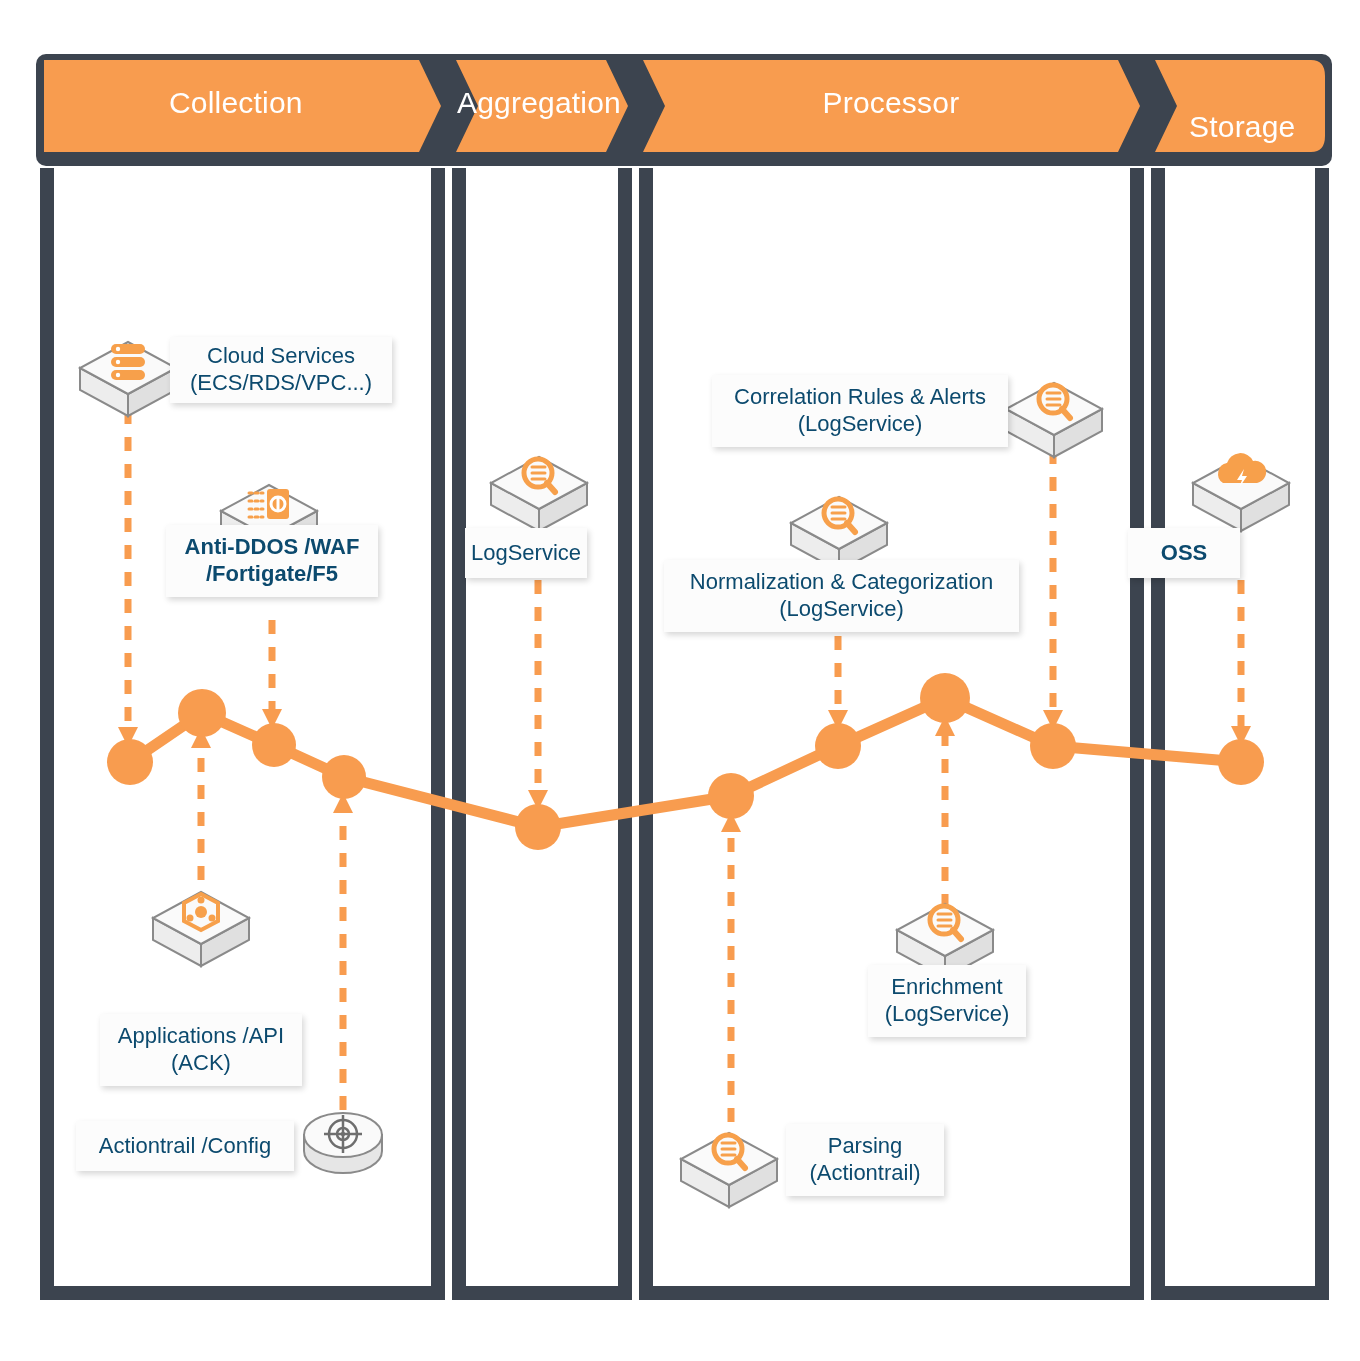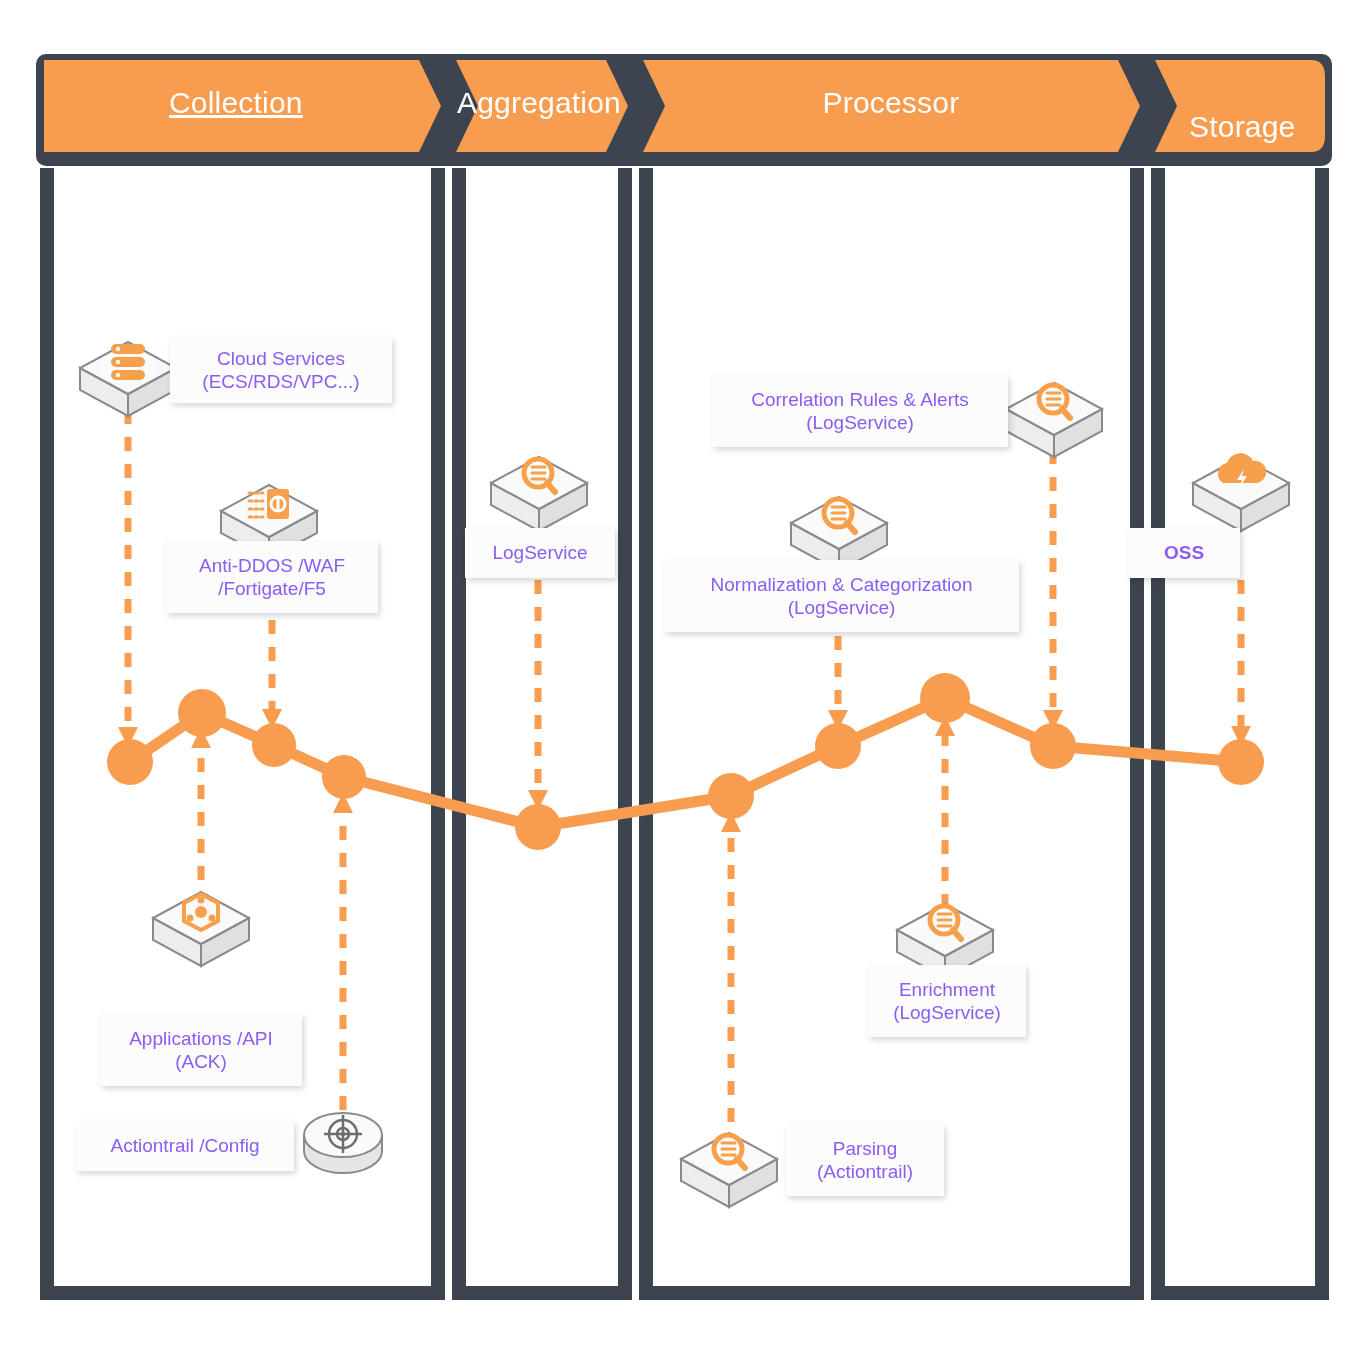--- a/index.html
+++ b/index.html
@@ -1,23 +1,23 @@
 <!DOCTYPE html>
 <html><head>
 <meta charset="utf-8">
 <style>
   html,body{margin:0;padding:0;background:#ffffff;}
   body{width:1360px;height:1361px;position:relative;overflow:hidden;
        font-family:"Liberation Sans","DejaVu Sans",sans-serif;}
   #stage{position:absolute;left:0;top:0;width:1360px;height:1361px;}
   svg#art{position:absolute;left:0;top:0;width:1360px;height:1361px;}
 
-  .lbl{position:absolute;background:#fcfcfc;color:#8b5cf6;
+  .lbl{position:absolute;background:#fcfcfc;color:#0c4a6e;
        box-shadow:2px 3px 6px rgba(0,0,0,0.16);
-       text-align:center;line-height:1.22;font-size:19px;
+       text-align:center;line-height:1.22;font-size:22px;
        padding:6px 12px;box-sizing:border-box;white-space:pre-line;}
   .banner-text{position:absolute;color:#ffffff;font-size:30px;
        letter-spacing:.2px;white-space:nowrap;}
 </style>
 </head>
 <body>
 
 <div id="stage">
   <svg id="art" viewBox="0 0 1360 1361">
     <defs>
@@ -209,35 +209,35 @@
           <path d="M 1289 483 L 1289 505 L 1241 531 L 1241 509 Z" fill="#E0E0E0" stroke="#8A8A8A" stroke-width="2"></path>
           <path d="M 1241 457 L 1289 483 L 1241 509 L 1193 483 Z" fill="#FAFAFA" stroke="#8A8A8A" stroke-width="2"></path>
           <path d="M 1223 483 a 11 11 0 0 1 4 -20 a 14 14 0 0 1 26 -2 a 10 10 0 0 1 4 22 Z" fill="#F7A04B"></path>
           <path d="M 1244 469 L 1237 480 L 1242 480 L 1239 488 L 1247 476 L 1242 476 Z" fill="#fff"></path>
         </g>
       </g>
   </svg>
   <div id="labels">
       <div class="lbl" style="left: 170px; top: 337px; width: 222px; min-height: 66px; display: flex; align-items: center; justify-content: center;">Cloud Services
 (ECS/RDS/VPC...)</div>
-      <div class="lbl" style="left: 166px; top: 541px; width: 212px; min-height: 72px; display: flex; align-items: center; justify-content: center;">Anti-DDOS /WAF
+      <div class="lbl" style="left: 166px; top: 525px; width: 212px; min-height: 72px; display: flex; align-items: center; justify-content: center; font-weight: bold;">Anti-DDOS /WAF
 /Fortigate/F5</div>
       <div class="lbl" style="left: 100px; top: 1014px; width: 202px; min-height: 72px; display: flex; align-items: center; justify-content: center;">Applications /API
 (ACK)</div>
       <div class="lbl" style="left: 76px; top: 1121px; width: 218px; min-height: 50px; display: flex; align-items: center; justify-content: center;">Actiontrail /Config</div>
-      <div class="lbl" style="left: 465px; top: 528px; width: 150px; min-height: 50px; display: flex; align-items: center; justify-content: center;">LogService</div>
+      <div class="lbl" style="left: 465px; top: 528px; width: 122px; min-height: 50px; display: flex; align-items: center; justify-content: center;">LogService</div>
       <div class="lbl" style="left: 712px; top: 375px; width: 296px; min-height: 72px; display: flex; align-items: center; justify-content: center;">Correlation Rules &amp; Alerts
 (LogService)</div>
       <div class="lbl" style="left: 664px; top: 560px; width: 355px; min-height: 72px; display: flex; align-items: center; justify-content: center;">Normalization &amp; Categorization
 (LogService)</div>
       <div class="lbl" style="left: 868px; top: 965px; width: 158px; min-height: 72px; display: flex; align-items: center; justify-content: center;">Enrichment
 (LogService)</div>
       <div class="lbl" style="left: 786px; top: 1124px; width: 158px; min-height: 72px; display: flex; align-items: center; justify-content: center;">Parsing
 (Actiontrail)</div>
       <div class="lbl" style="left: 1128px; top: 528px; width: 112px; min-height: 50px; display: flex; align-items: center; justify-content: center; font-weight: bold;">OSS</div>
     </div>
   <div id="bannerlabels">
-      <div class="banner-text" style="left: 169px; top: 86px; text-decoration: underline;">Collection</div>
+      <div class="banner-text" style="left: 169px; top: 86px;">Collection</div>
       <div class="banner-text" style="left: 457px; top: 86px;">Aggregation</div>
       <div class="banner-text" style="left: 822.5px; top: 86px;">Processor</div>
       <div class="banner-text" style="left: 1189px; top: 86px; margin-top: 24px;">Storage</div>
     </div>
 </div>
 
 </body></html>

